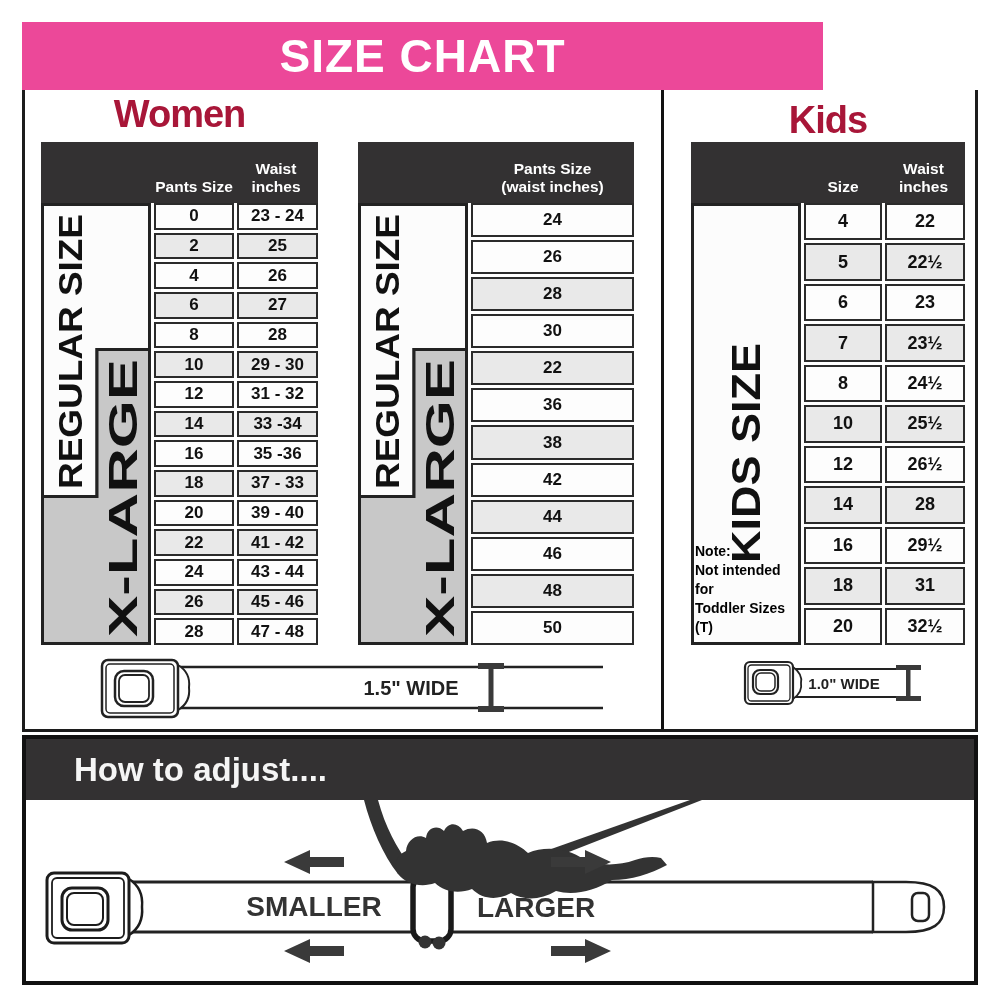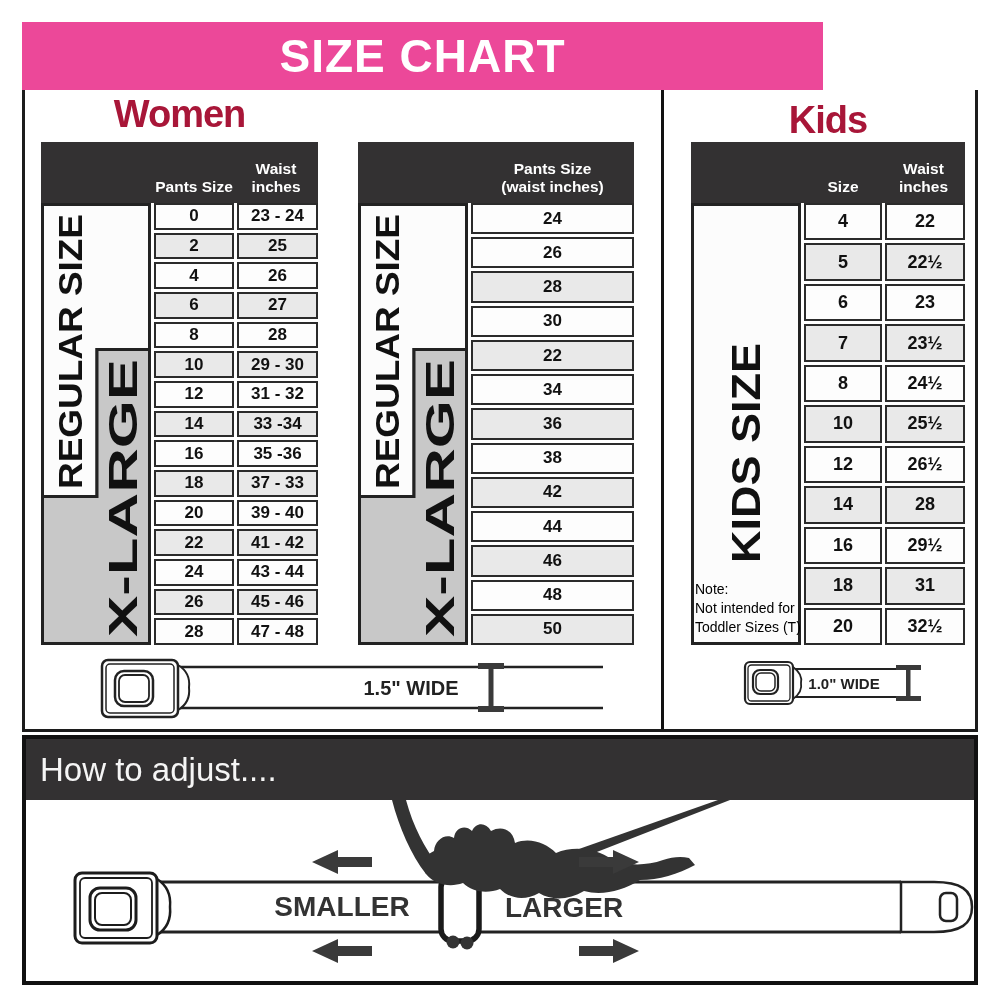--- a/index.html
+++ b/index.html
@@ -57,36 +57,36 @@
   }
   .t-kids .tcell{ font-size:18px; }
   .t-women .trow .tcell:first-child{ width:80px; flex:none; }
   .t-kids  .trow .tcell:first-child{ width:78px; flex:none; }
   .t-women .trow:nth-child(even) .tcell,
   .t-kids  .trow:nth-child(even) .tcell{ background:#e9e9e9; }
   .t-men   .trow:nth-child(2n+3) .tcell{ background:#e9e9e9; }
 
   .kids-note{
     position:absolute; left:4px; bottom:8px; width:106px;
-    font-size:14px; line-height:19px; color:#000; font-weight:normal;
+    font-size:14px; line-height:19px; color:#000; font-weight:bold;
   }
 
   .belt-adult{ position:absolute; left:68px;  top:565px; }
   .belt-kids { position:absolute; left:713px; top:568px; }
 
   
   .bottom-section{
     position:absolute; left:22px; top:735px; width:956px; height:250px;
     border:4px solid #111; background:#fff;
   }
   .adjust-bar{
     height:61px; background:#333132; color:#f5f5f5;
-    font-size:33px; font-weight:normal; line-height:61px; padding-left:14px;
-  }
-  .adjust-canvas{ position:relative; height:183px;margin-left:28px; }
+    font-size:33px; font-weight:bold; line-height:61px; padding-left:48px;
+  }
+  .adjust-canvas{ position:relative; height:183px; }
   .adjust-canvas svg{ position:absolute; left:2px; top:0; }
 
   svg text{ font-family:"Liberation Sans", sans-serif; }
 </style>
 </head>
 <body>
 
 <div class="page">
 
   <div class="title-bar">SIZE CHART</div>
@@ -199,23 +199,20 @@
               <div class="tcell">26</div>
             </div>
             <div class="trow">
               <div class="tcell">28</div>
             </div>
             <div class="trow">
               <div class="tcell">30</div>
             </div>
             <div class="trow">
               <div class="tcell">22</div>
-            </div>
-            <div class="trow">
-              <div class="tcell">34</div>
             </div>
             <div class="trow">
               <div class="tcell">36</div>
             </div>
             <div class="trow">
               <div class="tcell">38</div>
             </div>
             <div class="trow">
               <div class="tcell">42</div>
             </div>

